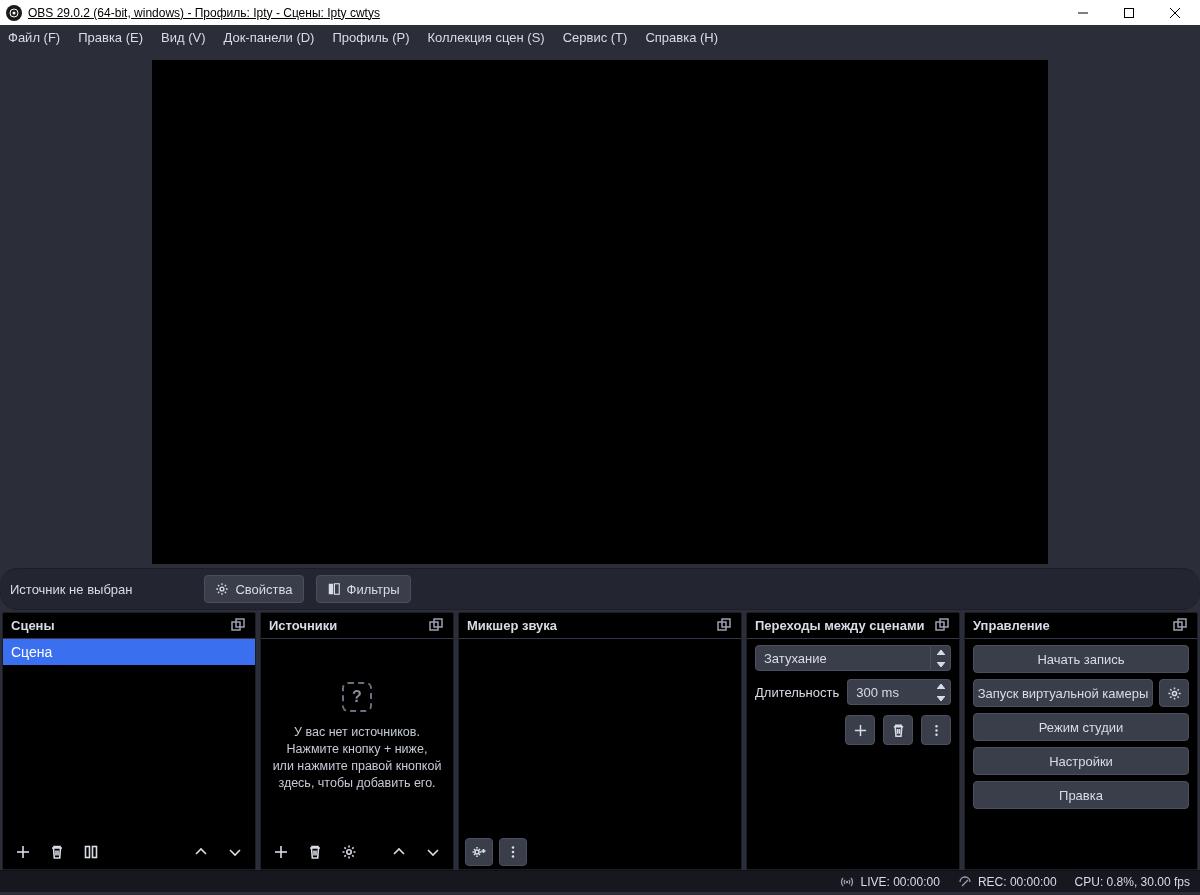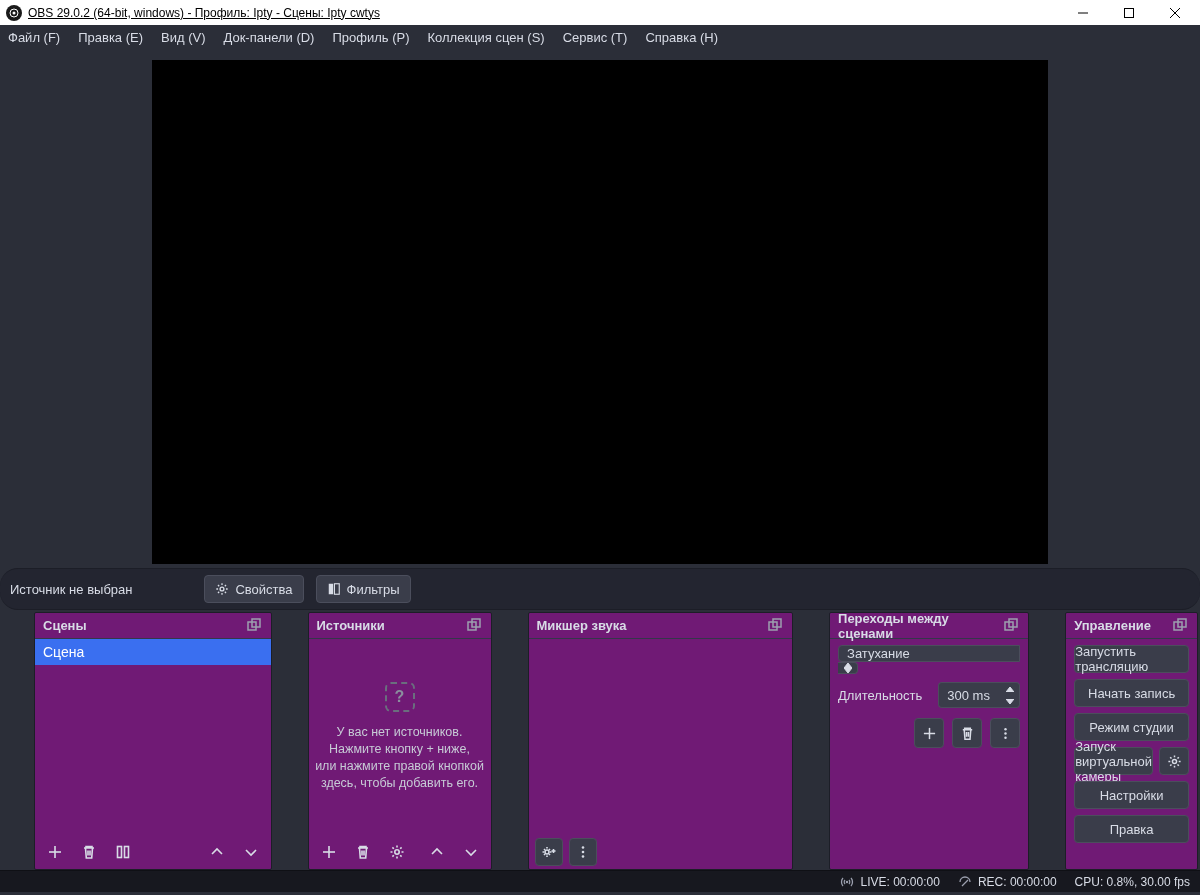--- a/index.html
+++ b/index.html
@@ -18,21 +18,21 @@
 
 .preview-area { height: 518px; background:#2b2e38; display:flex; align-items:center; justify-content:center; padding: 8px 0 2px 0;}
 .preview { width: 896px; height: 504px; background:#000; }
 
 .source-toolbar { height: 42px; background:#232530; display:flex; align-items:center; padding: 0 10px; gap: 12px; border-top:1px solid #1c1e27; border-bottom:1px solid #1c1e27;border-radius:18px;}
 .src-label { font-size: 13px; color:#d8dce6; margin-right: 60px;}
 .tb-btn { height: 28px; background:#3a3d4a; border:1px solid #4b4e5c; border-radius:4px; display:flex; align-items:center; padding: 0 10px; gap:6px; color:#d8dce6; font-size:13px;}
 .tb-btn svg { width:14px; height:14px; }
 
 .docks { display:flex; height: 260px; gap:4px; padding:2px 2px 0 2px; background:#2b2e38;}
-.dock { background:#701a75; border:1px solid #1c1e27; display:flex; flex-direction:column; border-radius:2px;margin-left:32px;}
+.dock { background:#000000; border:1px solid #1c1e27; display:flex; flex-direction:column; border-radius:2px;}
 .dock.scenes { width: 254px;}
 .dock.sources { width: 194px;}
 .dock.mixer { width: 284px;}
 .dock.transitions { width: 214px;}
 .dock.controls { flex:1;}
 
 .dock-header { height: 26px; display:flex; align-items:center; justify-content:space-between; padding: 0 8px; font-weight:600; font-size:13px; border-bottom:1px solid #34374a;}
 .dock-header .popout { width:16px; height:16px; }
 .dock-body { flex:1; position:relative; overflow:hidden;}
 .dock-footer { height: 34px; display:flex; align-items:center; padding: 0 6px; gap:6px;}
@@ -42,26 +42,26 @@
 .icon-btn { width:28px; height:28px; background:transparent; border:none; border-radius:4px; display:flex; align-items:center; justify-content:center; }
 .icon-btn svg { width:16px; height:16px; stroke:#d8dce6; fill:none; stroke-width:1.6; }
 .icon-btn.boxed { background:#3a3d4a; border:1px solid #4b4e5c;}
 .footer-spacer { flex:1;}
 
 .sources-empty { position:absolute; inset:0; display:flex; flex-direction:column; align-items:center; justify-content:center; text-align:center; color:#c7cbd6; font-size:12.5px; padding: 0 4px;}
 .sources-empty .dashed { width:30px; height:30px; border:2px dashed #6a6e7e; border-radius:6px; display:flex; align-items:center; justify-content:center; margin-bottom:12px; color:#8a8e9e; font-size:16px; font-weight:700;}
 .sources-empty p { line-height:1.35; }
 
 .trans-body { padding: 6px 8px; display:flex; flex-direction:column; gap:8px;}
-.select-row { display:flex;flex-direction:column; }
+.select-row { display:flex; }
 .select { flex:1; height:26px; background:#3a3d4a; border:1px solid #4b4e5c; border-radius:4px 0 0 4px; display:flex; align-items:center; padding:0 8px; font-size:13px;}
 .select-spin { width:20px; background:#3a3d4a; border:1px solid #4b4e5c; border-left:none; border-radius:0 4px 4px 0; display:flex; flex-direction:column;}
 .spin-half { flex:1; display:flex; align-items:center; justify-content:center;}
 .spin-half svg { width:8px; height:5px; stroke:#d8dce6; fill:#d8dce6;}
-.dur-row { display:flex; align-items:center; gap:16px;}
+.dur-row { display:flex; align-items:center; gap:8px;}
 .dur-label { font-size:13px; flex:0 0 auto; }
 .dur-input { flex:1; display:flex;}
 .dur-field { flex:1; height:26px; background:#3a3d4a; border:1px solid #4b4e5c; border-right:none; border-radius:4px 0 0 4px; display:flex; align-items:center; padding:0 8px; font-size:13px;}
 .trans-btns { display:flex; justify-content:flex-end; gap:8px; margin-top:2px;}
 .sq-btn { width:30px; height:30px; background:#3a3d4a; border:1px solid #4b4e5c; border-radius:4px; display:flex; align-items:center; justify-content:center;}
 .sq-btn svg { width:15px; height:15px; stroke:#d8dce6; fill:none; stroke-width:1.6;}
 
 .controls-body { padding:6px 8px; display:flex; flex-direction:column; gap:6px;}
 .ctl-row { display:flex; gap:6px;}
 .ctl-btn { flex:1; height:28px; background:#3a3d4a; border:1px solid #4b4e5c; border-radius:4px; display:flex; align-items:center; justify-content:center; font-size:13px; color:#d8dce6;}
@@ -331,38 +331,35 @@
   <div class="dock controls">
     <div class="dock-header">
       <span>Управление</span>
       <span class="popout"><svg viewBox="0 0 14 14">
             <rect x="1" y="4" width="8" height="8"></rect>
             <rect x="5" y="1" width="8" height="8"></rect>
           </svg></span>
     </div>
     <div class="controls-body">
       <div class="ctl-row">
-          <div class="ctl-btn">Запустить трансляцию</div>
-        </div>
-      <div class="ctl-row">
           <div class="ctl-btn">Начать запись</div>
-        </div>
-      <div class="ctl-row">
-          <div class="ctl-btn">Режим студии</div>
         </div>
       <div class="ctl-row">
         <div class="ctl-btn">Запуск виртуальной камеры</div>
         <div class="ctl-btn small">
             <svg viewBox="0 0 16 16">
               <circle cx="8" cy="8" r="2.2"></circle>
               <path d="M8 1.5v2M8 12.5v2M1.5 8h2M12.5 8h2M3.4 3.4l1.4 1.4M11.2 11.2l1.4 1.4M12.6 3.4l-1.4 1.4M4.8 11.2l-1.4 1.4"></path>
             </svg>
           </div>
       </div>
       <div class="ctl-row">
+          <div class="ctl-btn">Режим студии</div>
+        </div>
+      <div class="ctl-row">
           <div class="ctl-btn">Настройки</div>
         </div>
       <div class="ctl-row">
           <div class="ctl-btn">Правка</div>
         </div>
     </div>
   </div>
 
 </div>
 

